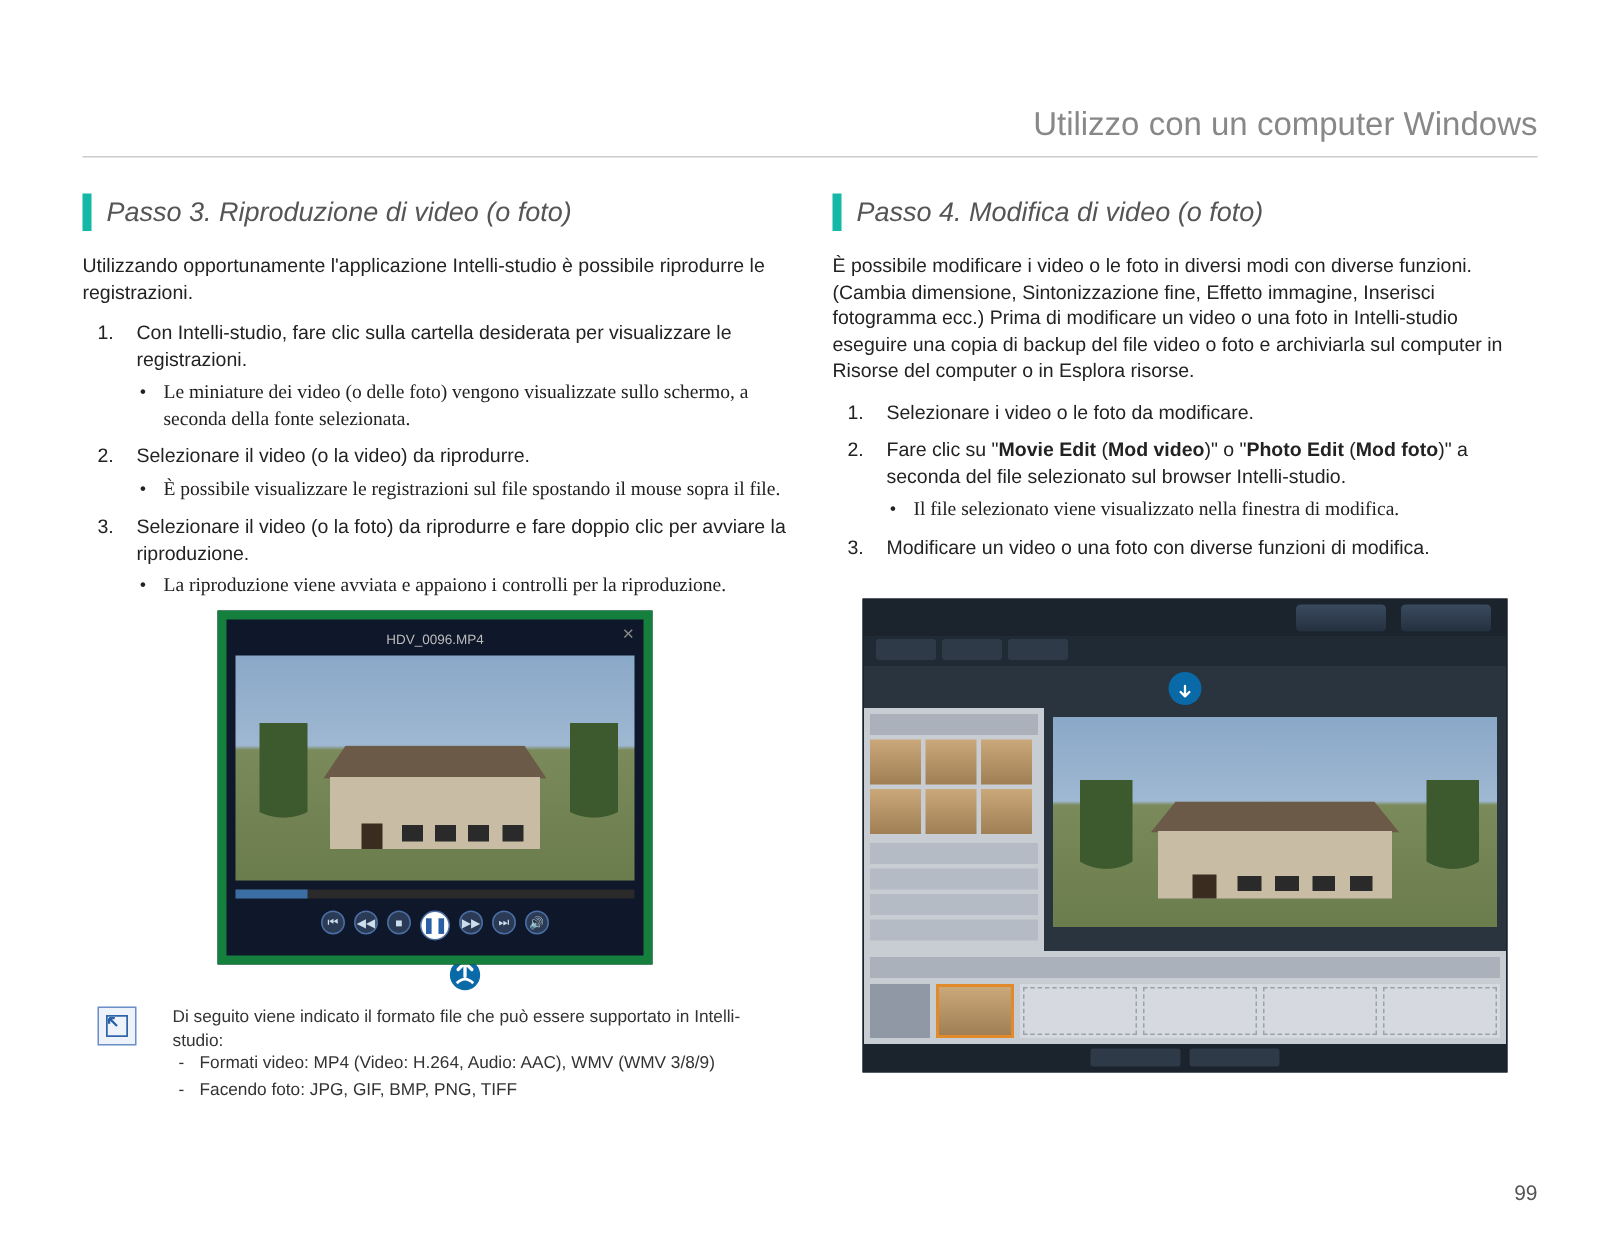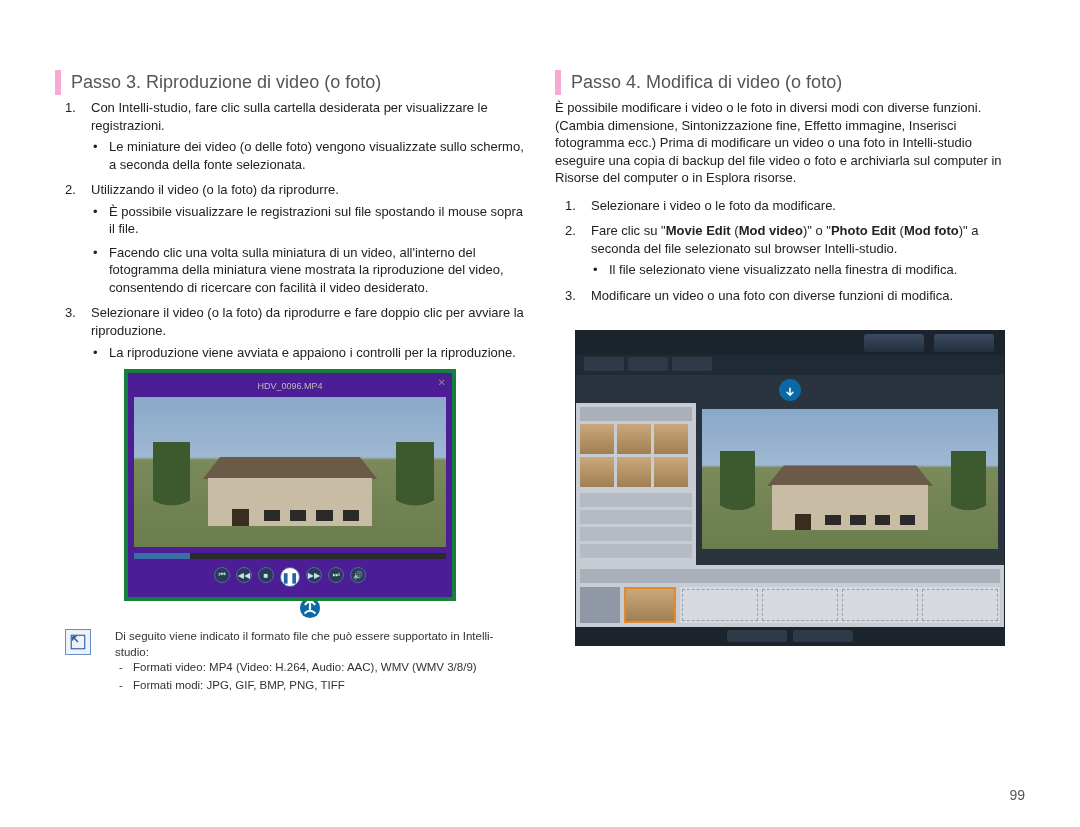--- a/index.html
+++ b/index.html
@@ -1,41 +1,41 @@
 <!DOCTYPE html>
 <html><head>
 <meta charset="utf-8">
 <style>
   * { box-sizing: border-box; margin: 0; padding: 0; }
   html, body { width: 1080px; height: 827px; background: #fff; font-family: Arial, Helvetica, sans-serif; color: #222; }
   .page { width: 1080px; height: 827px; padding: 70px 55px 30px 55px; position: relative; }
   .header-title { text-align: right; font-size: 22px; color: #888; font-weight: 300; padding-bottom: 8px; border-bottom: 1px solid #ccc; margin-bottom: 24px; }
   .columns { display: flex; gap: 30px; }
   .col { flex: 1 1 0; min-width: 0; }
-  .section-heading { font-size: 18px; color: #555; border-left: 6px solid #f9a8d4; padding: 2px 0 2px 10px; margin-bottom: 4px; font-weight: 400; }
+  .section-heading { font-size: 18px; color: #555; border-left: 6px solid #14b8a6; padding: 2px 0 2px 10px; margin-bottom: 14px; font-weight: 400; font-style: italic; }
   p.intro { font-size: 13px; line-height: 1.35; margin-bottom: 10px; }
   ol.steps { list-style: none; counter-reset: step; padding-left: 0; }
   ol.steps > li { counter-increment: step; font-size: 13px; line-height: 1.35; padding-left: 36px; position: relative; margin-bottom: 8px; }
   ol.steps > li::before { content: counter(step) "."; position: absolute; left: 10px; }
-  ul.bullets { list-style: none; padding-left: 0; margin-top: 4px; }
+  ul.bullets { list-style: none; padding-left: 0; margin-top: 4px; font-family: Liberation Serif, serif; }
   ul.bullets > li { font-size: 13px; line-height: 1.35; padding-left: 18px; position: relative; margin-bottom: 6px; }
   ul.bullets > li::before { content: "•"; position: absolute; left: 2px; }
   .sub-dash { list-style: none; padding-left: 0; }
   .sub-dash > li { font-size: 11.5px; line-height: 1.35; padding-left: 18px; position: relative; margin-bottom: 2px; color: #333; }
   .sub-dash > li::before { content: "-"; position: absolute; left: 4px; }
   .note-row { display: flex; gap: 24px; margin-top: 10px; padding-left: 10px; }
   .note-icon { width: 26px; height: 26px; flex: 0 0 26px; border: 1px solid #6a8fc7; display: flex; align-items: center; justify-content: center; color: #2a60a8; background: #eef3fb; }
   .note-icon svg { width: 18px; height: 18px; }
   .note-text { font-size: 11.5px; line-height: 1.35; color: #333; }
   .page-num { position: absolute; right: 55px; bottom: 24px; font-size: 14px; color: #555; }
   b { font-weight: 700; }
 
   
   .media-wrap { display: flex; flex-direction: column; align-items: center; margin: 8px 0 6px 0; }
-  .player { width: 332px; background: #4c1d95; border: 4px solid #15803d; padding: 6px 6px 10px; position: relative; }
+  .player { width: 290px; background: #0f172a; border: 6px solid #15803d; padding: 6px 6px 10px; position: relative; }
   .player-title { height: 14px; display: flex; justify-content: center; align-items: center; color: #bbb; font-size: 9px; margin-bottom: 4px; }
   .player-title .close { position: absolute; right: 6px; top: 4px; color: #888; font-size: 10px; }
   .photo {
     width: 100%; height: 150px; position: relative; overflow: hidden;
     background: linear-gradient(to bottom, #8aa8c8 0%, #9fb8d2 40%, #7a8a5a 42%, #6b7c4d 100%);
   }
   .house { position: absolute; left: 22%; bottom: 14%; width: 56%; height: 46%; }
   .roof { position: absolute; top: 0; left: 0; right: 0; height: 32%; background: #6b5a48; clip-path: polygon(0 100%, 10% 0, 90% 0, 100% 100%); }
   .wall { position: absolute; top: 30%; left: 3%; right: 3%; bottom: 0; background: #c8bca4; }
   .door { position: absolute; bottom: 0; left: 15%; width: 10%; height: 36%; background: #3a2d20; }
@@ -73,38 +73,39 @@
   .ed-empty { flex: 1; height: 36px; background: #d6dae0; display: flex; gap: 4px; padding: 2px; }
   .ed-slot { flex: 1; border: 1px dashed #9aa2ac; }
   .ed-bottom { height: 18px; background: #1b232d; display: flex; justify-content: center; align-items: center; gap: 6px; }
   .ed-bottom .bb { width: 60px; height: 12px; background: #2e3a48; border-radius: 2px; }
   .callout2 { width: 22px; height: 22px; background: #0a6aa8; border-radius: 50%; display: inline-flex; align-items: center; justify-content: center; margin-top: 2px; }
 </style>
 </head>
 <body>
 
 <div class="page">
+  <div class="header-title">Utilizzo con un computer Windows</div>
 
   <div class="columns">
 
     <div class="col">
       <div class="section-heading">Passo 3. Riproduzione di video (o foto)</div>
+      <p class="intro">Utilizzando opportunamente l'applicazione Intelli-studio è possibile riprodurre le registrazioni.</p>
 
       <ol class="steps">
         <li>
           <span>Con Intelli-studio, fare clic sulla cartella desiderata per visualizzare le registrazioni.</span>
           <ul class="bullets">
             <li>Le miniature dei video (o delle foto) vengono visualizzate sullo schermo, a seconda della fonte selezionata.</li>
           </ul>
         </li>
         <li>
-          <span>Utilizzando il video (o la foto) da riprodurre.</span>
+          <span>Selezionare il video (o la video) da riprodurre.</span>
           <ul class="bullets">
             <li>È possibile visualizzare le registrazioni sul file spostando il mouse sopra il file.</li>
-            <li>Facendo clic una volta sulla miniatura di un video, all'interno del fotogramma della miniatura viene mostrata la riproduzione del video, consentendo di ricercare con facilità il video desiderato.</li>
           </ul>
         </li>
         <li>
           <span>Selezionare il video (o la foto) da riprodurre e fare doppio clic per avviare la riproduzione.</span>
           <ul class="bullets">
             <li>La riproduzione viene avviata e appaiono i controlli per la riproduzione.</li>
           </ul>
         </li>
       </ol>
 
@@ -150,21 +151,21 @@
         <div class="note-icon">
           <svg viewBox="0 0 24 24">
               <rect x="3" y="3" width="18" height="18" fill="none" stroke="#2a60a8" stroke-width="1.5"></rect>
               <path d="M5 5 L12 12 M5 5 L5 10 M5 5 L10 5" stroke="#2a60a8" stroke-width="2" fill="none"></path>
             </svg>
         </div>
         <div class="note-text">
           <div>Di seguito viene indicato il formato file che può essere supportato in Intelli-studio:</div>
           <ul class="sub-dash">
             <li>Formati video: MP4 (Video: H.264, Audio: AAC), WMV (WMV 3/8/9)</li>
-            <li>Formati modi: JPG, GIF, BMP, PNG, TIFF</li>
+            <li>Facendo foto: JPG, GIF, BMP, PNG, TIFF</li>
           </ul>
         </div>
       </div>
     </div>
 
     <div class="col">
       <div class="section-heading">Passo 4. Modifica di video (o foto)</div>
       <p class="intro">È possibile modificare i video o le foto in diversi modi con diverse funzioni. (Cambia dimensione, Sintonizzazione fine, Effetto immagine, Inserisci fotogramma ecc.) Prima di modificare un video o una foto in Intelli-studio eseguire una copia di backup del file video o foto e archiviarla sul computer in Risorse del computer o in Esplora risorse.</p>
 
       <ol class="steps">

